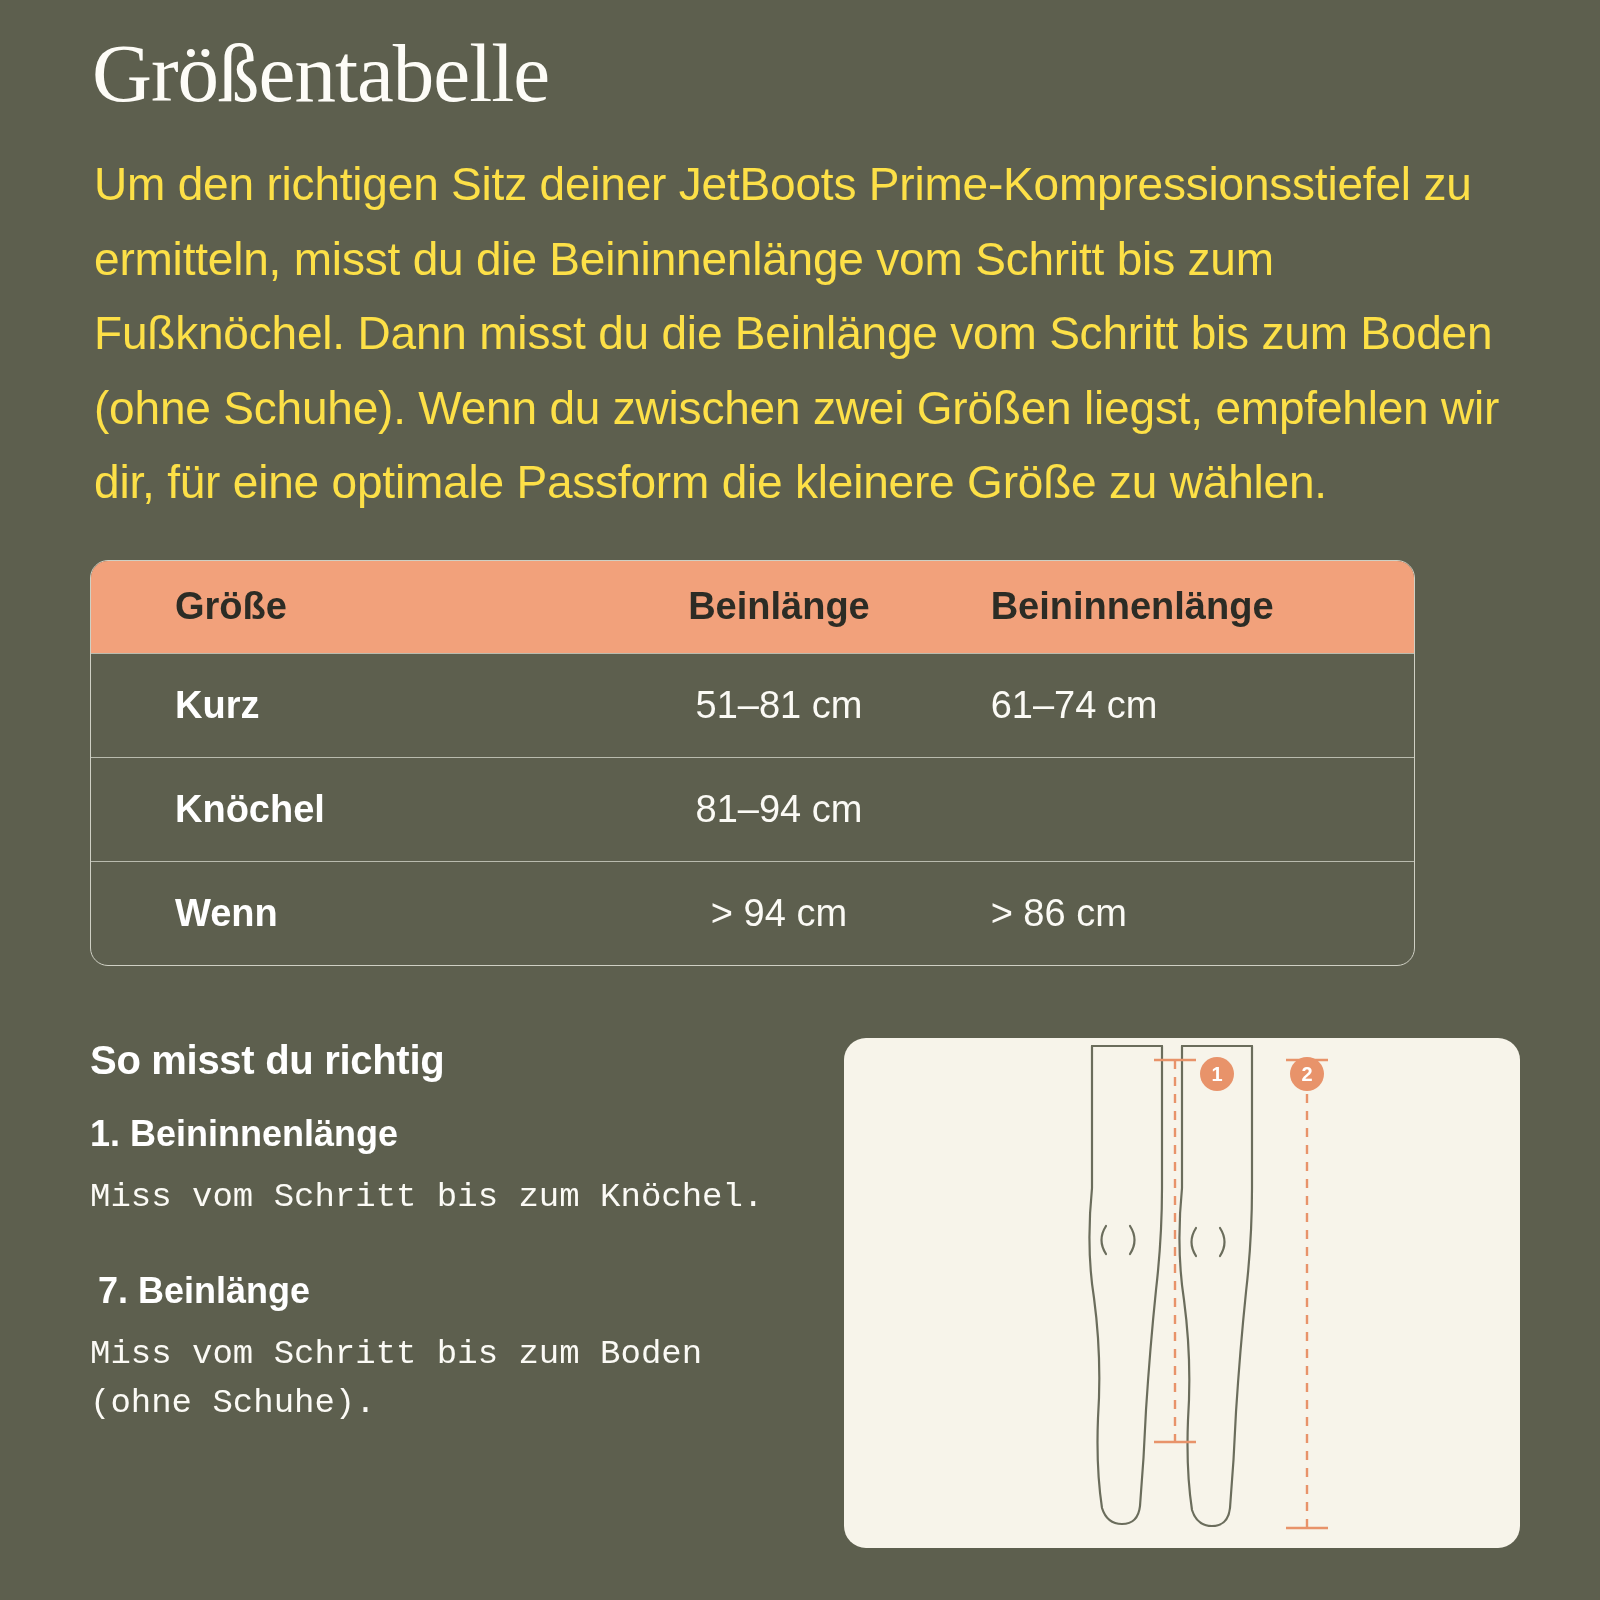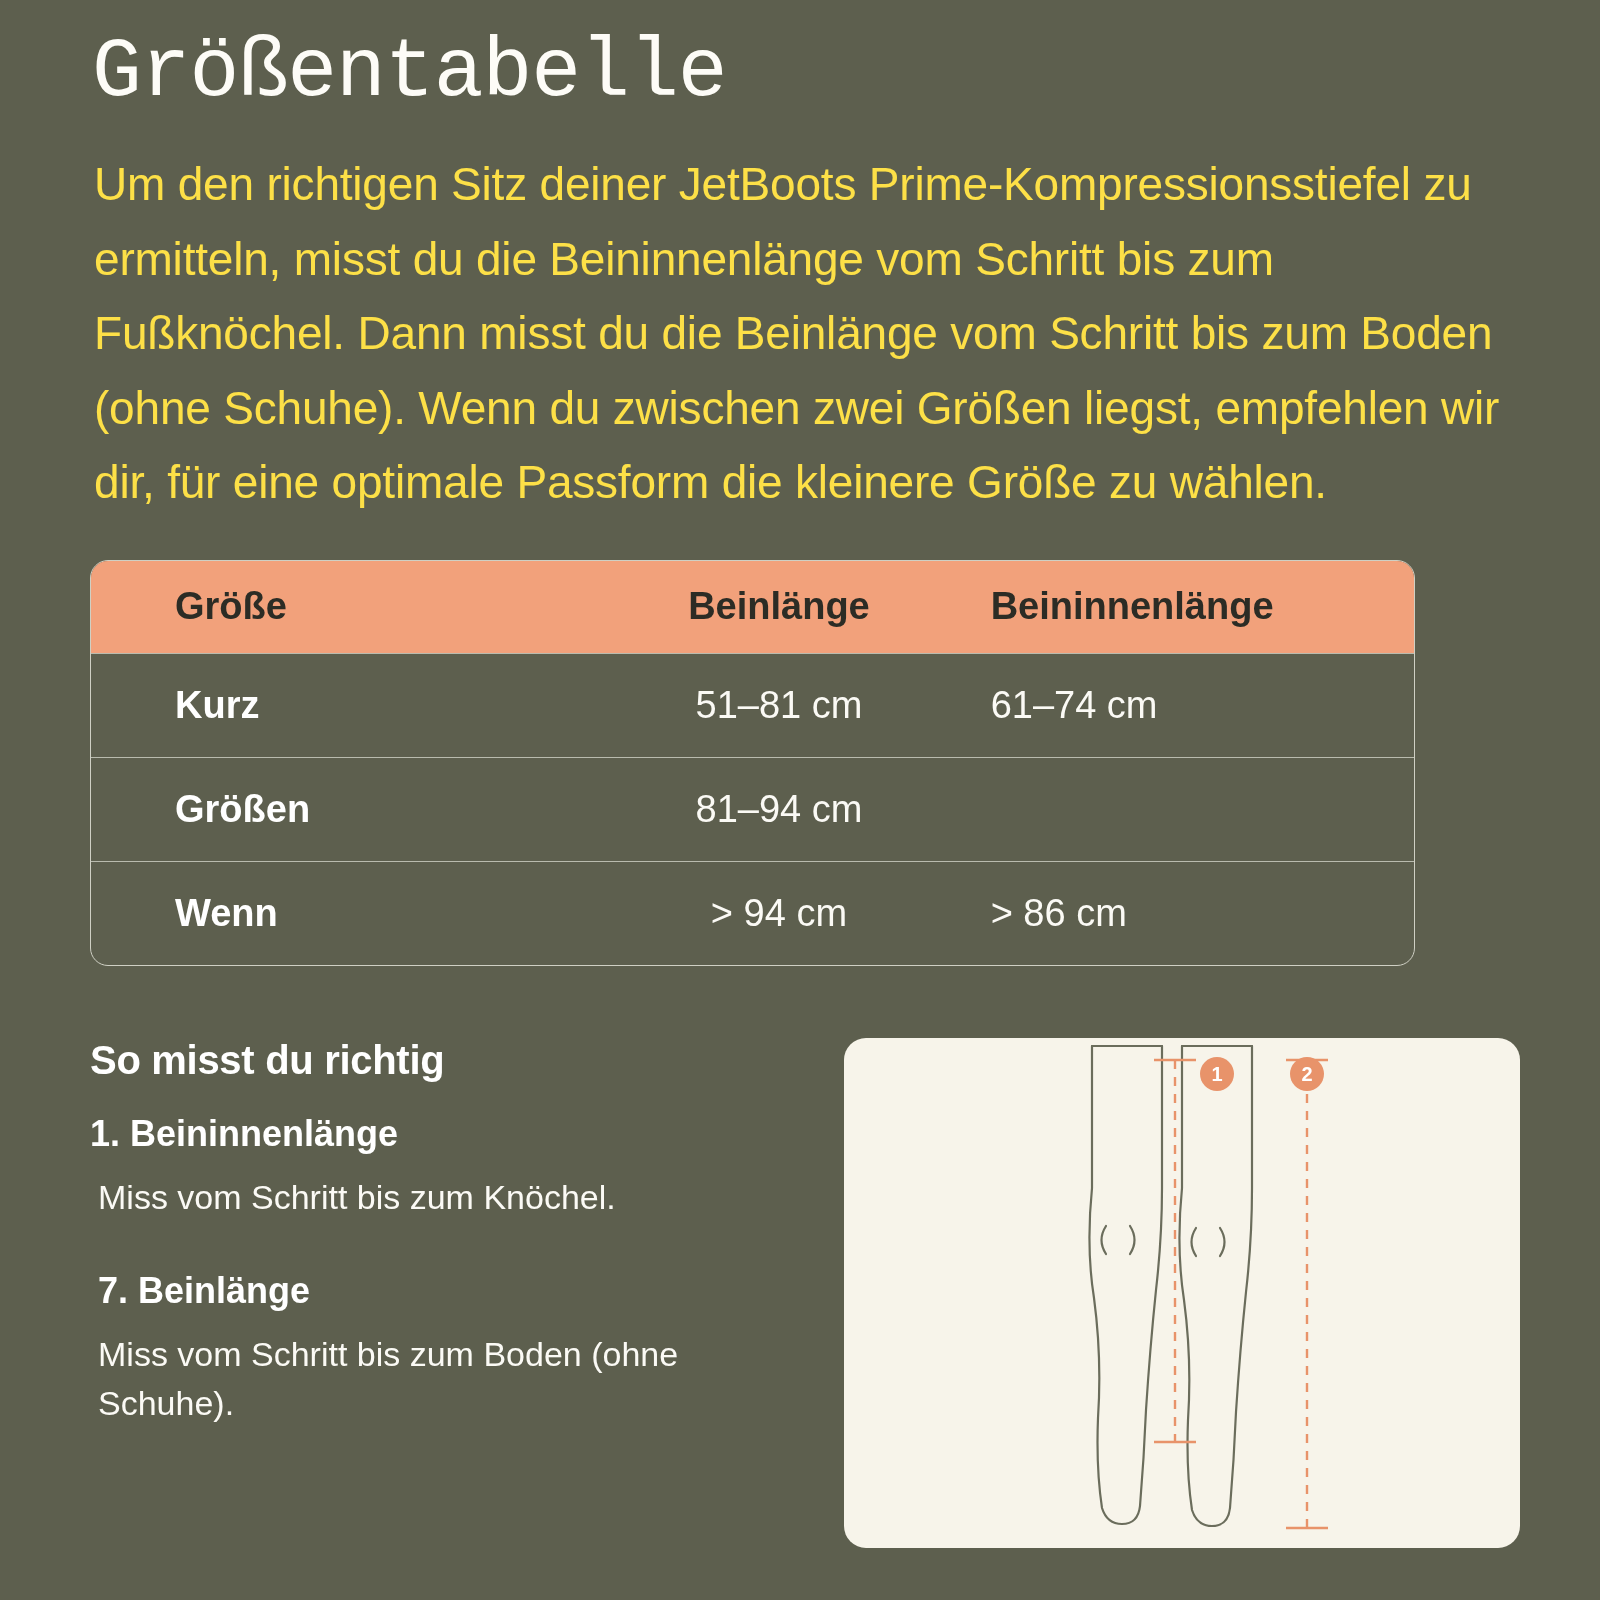--- a/index.html
+++ b/index.html
@@ -15,21 +15,21 @@
     color: #ffffff;
     overflow: hidden;
   }
   .page {
     width: 1600px;
     height: 1600px;
     position: relative;
     padding: 30px 80px 0 90px;
   }
   .title {
-    font-family: Liberation Mono, monospace;
+    font-family: Liberation Serif, serif;
     font-size: 83px;
     font-weight: 400;
     letter-spacing: -1px;
     line-height: 1.05;
     margin: 0 0 30px 2px;
     color: #fdfcf7;
   }
   .intro {
     font-size: 46px;
     line-height: 1.62;
@@ -87,22 +87,23 @@
   }
   .step-title {
     font-size: 36px;
     font-weight: 700;
     margin: 0 0 18px 0;
   }
   .step-title.second { margin-top: 48px; padding-left: 8px; }
   .step-text {
     font-size: 34px;
     line-height: 1.45;
-    margin: 8px;
+    margin: 0;
     color: #fbfaf5;
+    font-family: Liberation Mono, monospace;
   }
   .illus {
     width: 690px;
     height: 510px;
     background: #f7f4ea;
     border-radius: 22px;
     position: relative;
     margin-top: 0px;
     overflow: hidden;
   }
@@ -125,21 +126,21 @@
       <div class="c3">Beininnenlänge</div>
     </div>
 
     <div class="trow tbody-row">
       <div class="c1">Kurz</div>
       <div class="c2">51–81 cm</div>
       <div class="c3">61–74 cm</div>
     </div>
 
     <div class="trow tbody-row">
-      <div class="c1">Größen</div>
+      <div class="c1">Knöchel</div>
       <div class="c2">81–94 cm</div>
     </div>
 
     <div class="trow tbody-row">
       <div class="c1">Wenn</div>
       <div class="c2">&gt; 94 cm</div>
       <div class="c3">&gt; 86 cm</div>
     </div>
 
   </div>

